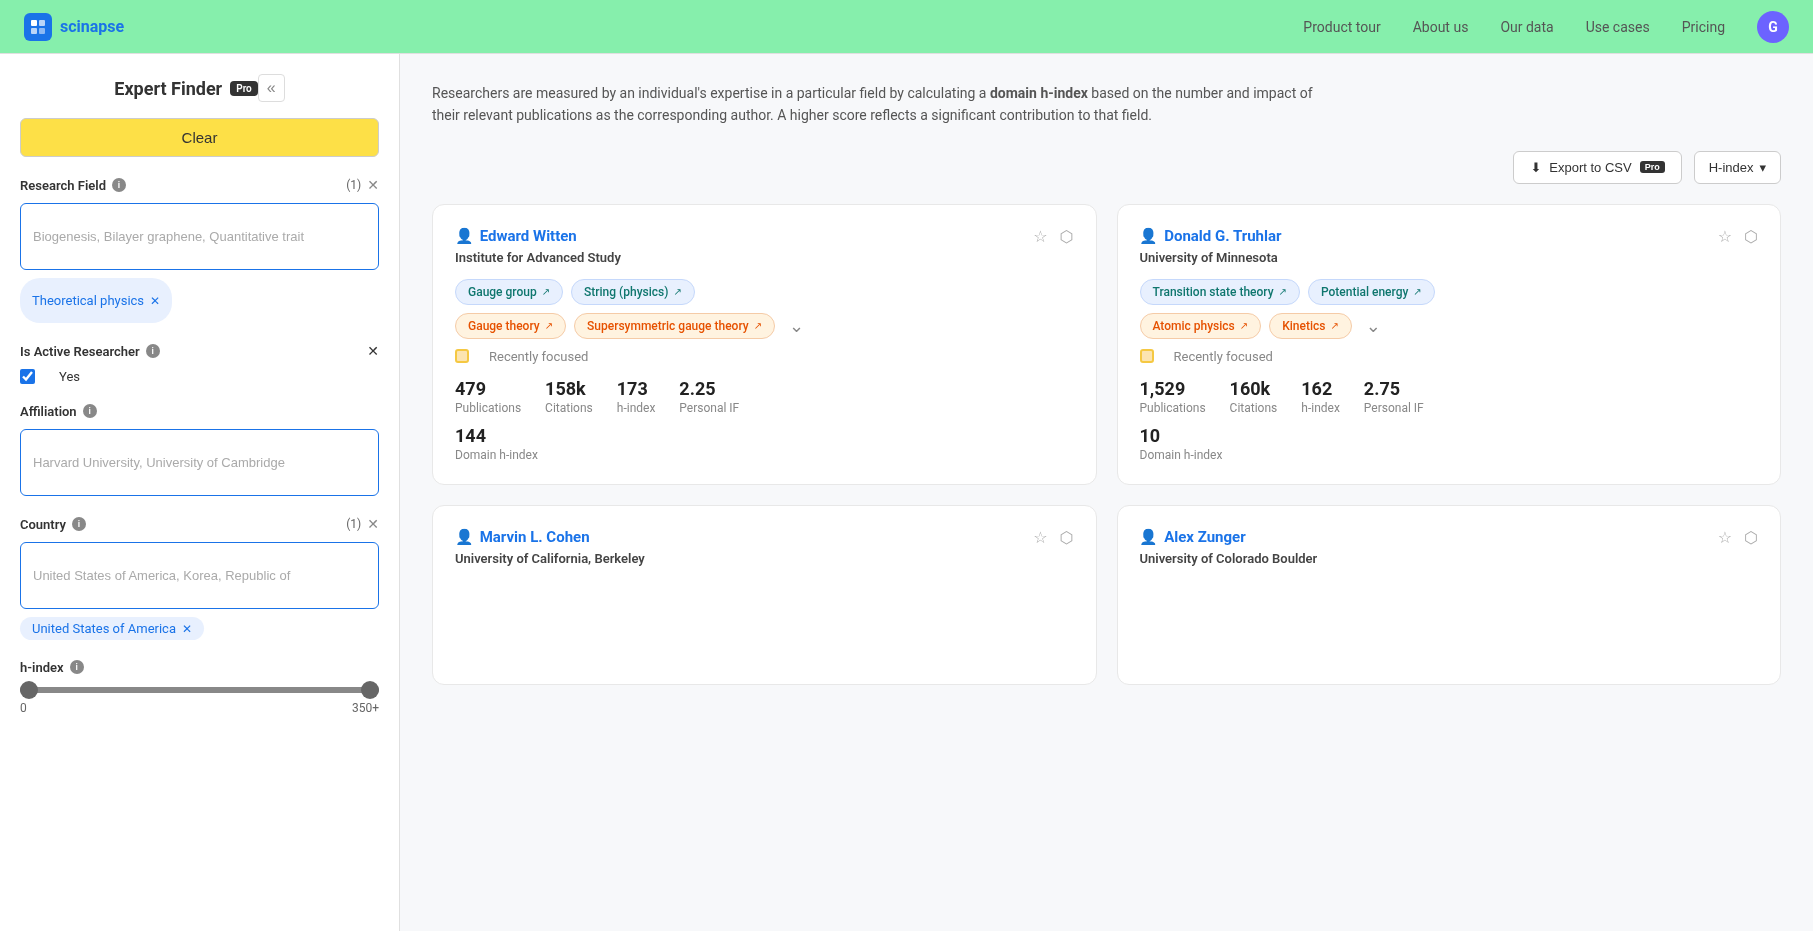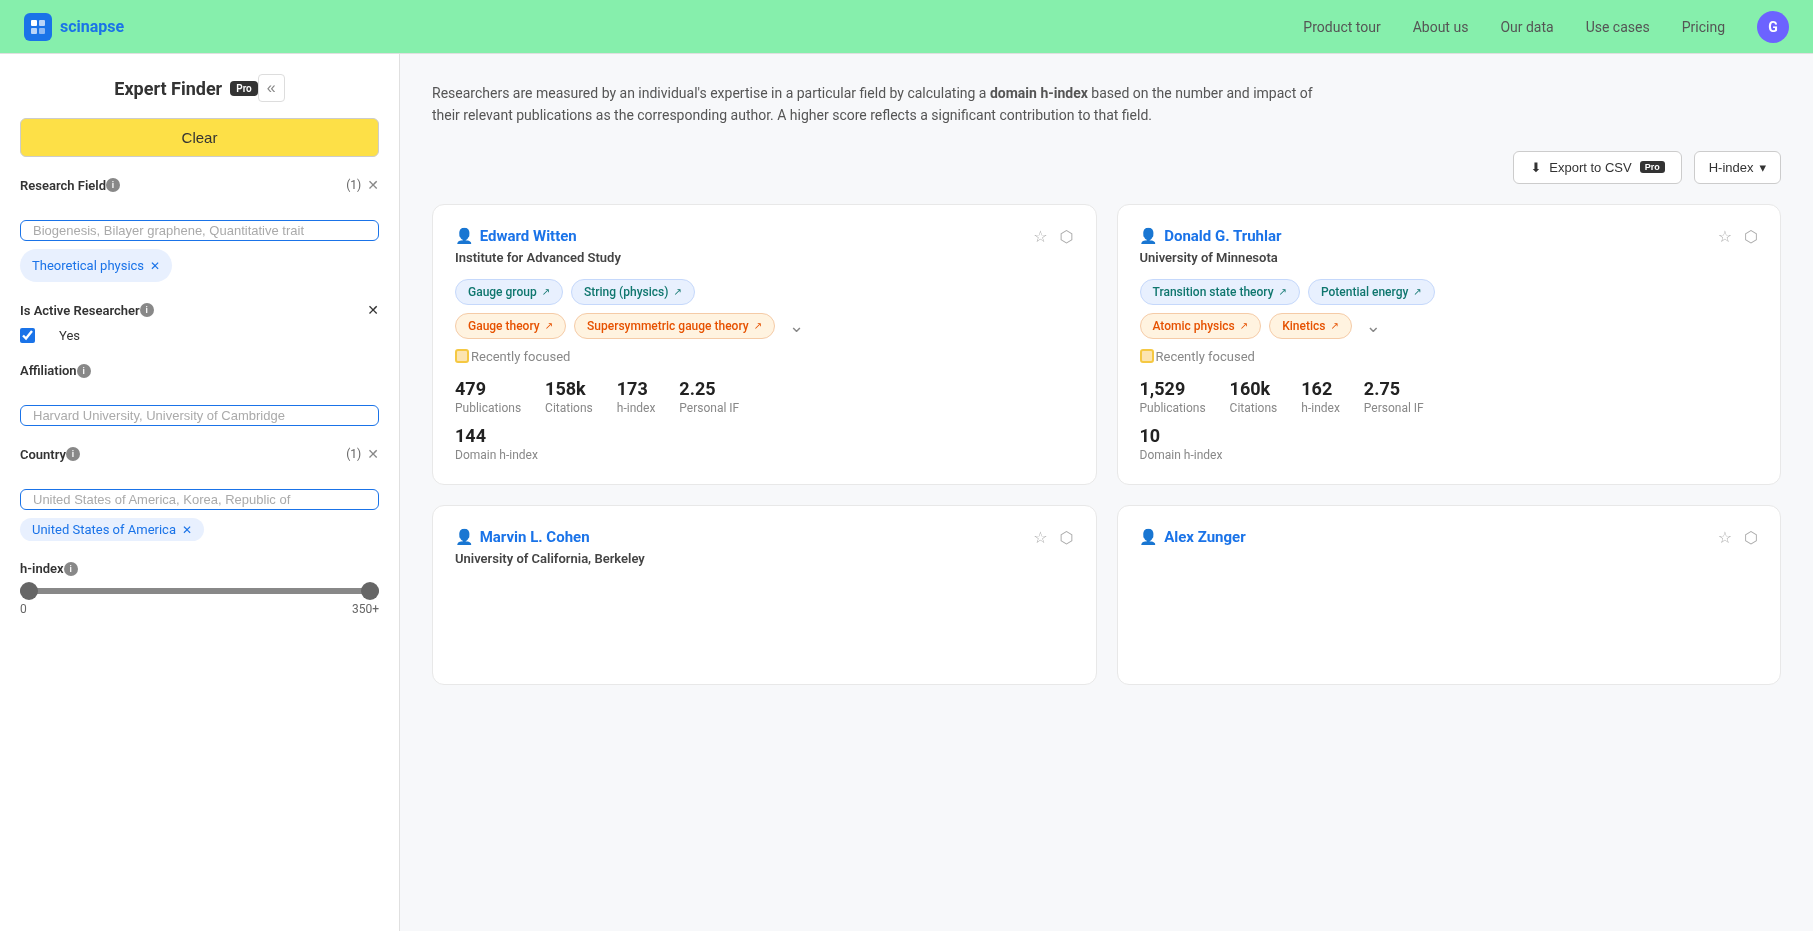--- a/index.html
+++ b/index.html
@@ -20,28 +20,28 @@
     
     .sidebar { width: 400px; min-width: 400px; background: #fff; border-right: 1px solid #e0e0e0; overflow-y: auto; padding: 20px 20px 20px 20px; position: relative; }
     .sidebar-header { display: flex; align-items: center; justify-content: center; margin-bottom: 16px; }
     .sidebar-title { font-size: 18px; font-weight: 700; display: flex; align-items: center; gap: 8px; }
     .pro-badge { background: #333; color: #fff; font-size: 10px; padding: 2px 6px; border-radius: 4px; font-weight: 600; }
     .collapse-btn { background: none; border: 1px solid #ddd; border-radius: 4px; padding: 4px 8px; cursor: pointer; color: #888; font-size: 16px; }
     .clear-btn { width: 100%; padding: 10px; border: 1.5px solid #ccc; border-radius: 6px; background: #fde047; font-size: 15px; color: #333; cursor: pointer; margin-bottom: 20px; }
 
     .filter-section { margin-bottom: 20px; }
     .filter-header { display: flex; align-items: center; justify-content: space-between; margin-bottom: 10px; }
-    .filter-label { font-weight: 600; font-size: 13px; display: flex; align-items: center; gap: 0; }
+    .filter-label { font-weight: 600; font-size: 13px; display: flex; align-items: flex-start; gap: 6px; }
     .filter-label .info-icon { width: 14px; height: 14px; background: #888; border-radius: 50%; color: #fff; font-size: 9px; display: flex; align-items: center; justify-content: center; cursor: pointer; }
     .filter-count { font-size: 12px; color: #666; display: flex; align-items: center; gap: 6px; }
     .filter-count .x-btn { color: #888; cursor: pointer; font-size: 14px; }
-    .filter-input { width: 100%; padding: 2px 12px; border: 1.5px solid #1a73e8; border-radius: 6px; font-size: 13px; color: #555; outline: none; margin-top: 17px; }
+    .filter-input { width: 100%; padding: 25px 12px; border: 1.5px solid #1a73e8; border-radius: 6px; font-size: 13px; color: #555; outline: none; }
     .filter-input::placeholder { color: #aaa; }
 
-    .tag { display: inline-flex; align-items: center; gap: 6px; background: #e8f0fe; color: #1a73e8; border-radius: 20px; padding: 9px 12px; font-size: 13px; margin-top: 8px; cursor: pointer; }
+    .tag { display: inline-flex; align-items: center; gap: 6px; background: #e8f0fe; color: #1a73e8; border-radius: 20px; padding: 15px 12px; font-size: 13px; margin-top: 8px; cursor: pointer; }
     .tag .tag-x { color: #1a73e8; font-size: 12px; cursor: pointer; }
 
     .checkbox-row { display: flex; align-items: center; gap: 24px; margin-top: 8px; }
     .checkbox-row input[type="checkbox"] { accent-color: #1a73e8; width: 15px; height: 15px; }
     .checkbox-row label { font-size: 13px; color: #333; cursor: pointer; }
 
     .country-tag { display: inline-flex; align-items: center; gap: 6px; background: #e8f0fe; color: #1a73e8; border-radius: 20px; padding: 4px 12px; font-size: 13px; margin-top: 8px; cursor: pointer; }
     .country-tag .tag-x { color: #1a73e8; font-size: 12px; cursor: pointer; }
 
     .slider-section { margin-top: 8px; }
@@ -72,21 +72,21 @@
     .expert-name { color: #1a73e8; font-weight: 700; font-size: 15px; display: flex; align-items: center; gap: 6px; text-decoration: none; }
     .affiliation { font-size: 13px; color: #444; font-weight: 600; margin-bottom: 14px; }
 
     .tags-row { display: flex; flex-wrap: wrap; gap: 8px; margin-bottom: 8px; }
     .field-tag { display: inline-flex; align-items: center; gap: 5px; border-radius: 20px; padding: 5px 12px; font-size: 12px; font-weight: 500; cursor: pointer; text-decoration: none; }
     .field-tag.blue { background: #e8f0fe; color: #0f766e; border: 1px solid #c5d8fb; }
     .field-tag.orange { background: #fff3e0; color: #e65100; border: 1px solid #f5cba7; }
     .field-tag .ext-icon { font-size: 10px; }
     .more-btn { background: none; border: none; cursor: pointer; color: #888; font-size: 18px; padding: 2px 6px; }
 
-    .recently-focused { display: flex; align-items: center; gap: 2px; margin: 10px 0; font-size: 13px; color: #888; }
+    .recently-focused { display: flex; align-items: center; gap: 20px; margin: 10px 0; font-size: 13px; color: #888; }
     .recently-focused .dot { width: 14px; height: 14px; background: #fce4b0; border: 2px solid #f5c842; border-radius: 3px; display: inline-block; }
 
     .stats-row { display: flex; gap: 24px; margin-top: 14px; margin-bottom: 8px; }
     .stat { display: flex; flex-direction: column; }
     .stat-value { font-size: 18px; font-weight: 700; color: #222; }
     .stat-label { font-size: 12px; color: #888; margin-top: 2px; }
 
     .domain-h-index { margin-top: 10px; }
     .domain-h-index .stat-value { font-size: 18px; font-weight: 700; color: #222; }
     .domain-h-index .stat-label { font-size: 12px; color: #888; }
@@ -375,19 +375,20 @@
         <div class="card-top">
           <a href="#" class="expert-name">
             <span style="color:#888;">👤</span>
             <span>Alex Zunger</span>
           </a>
           <div class="card-actions">
             <button class="card-action-btn">☆</button>
             <button class="card-action-btn">⬡</button>
           </div>
         </div>
+        <div class="affiliation">University of Colorado Boulder</div>
         <div class="tags-row" style="min-height:30px;"></div>
       </div>
 
     </div>
   </main>
 
 </div>
 
 </body></html>

